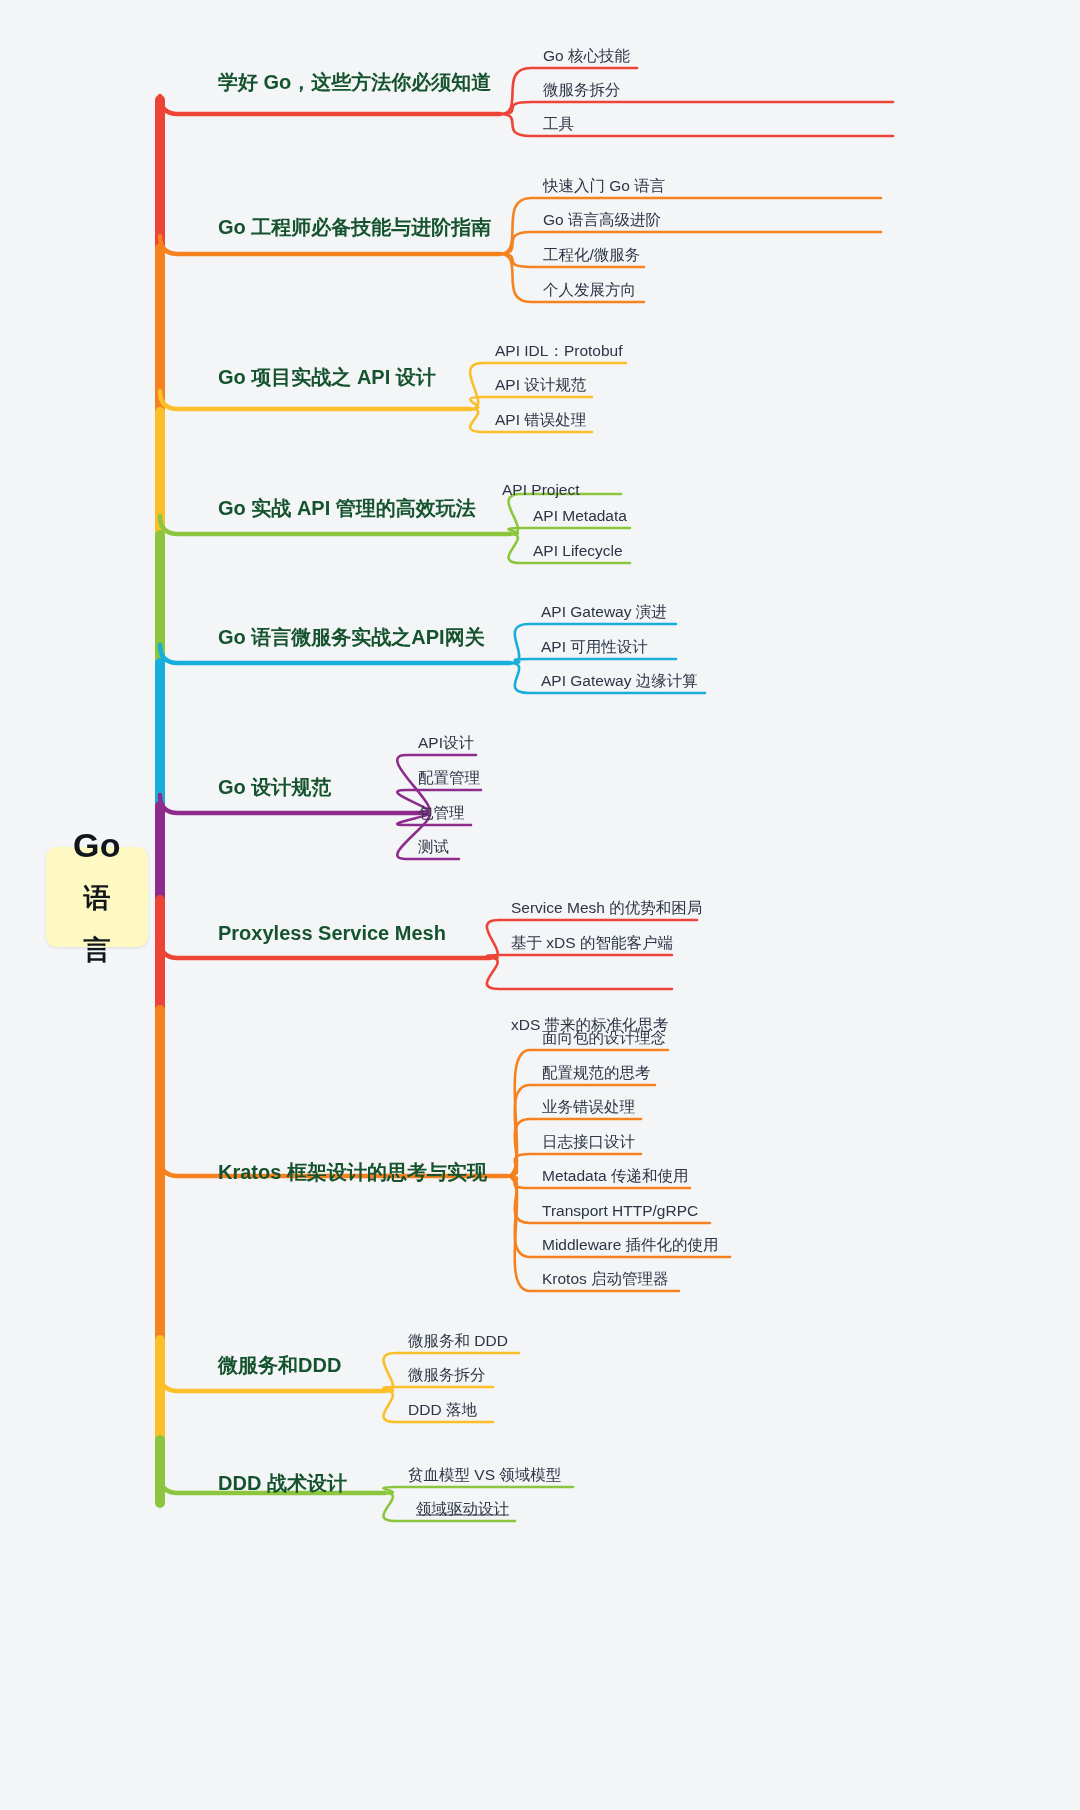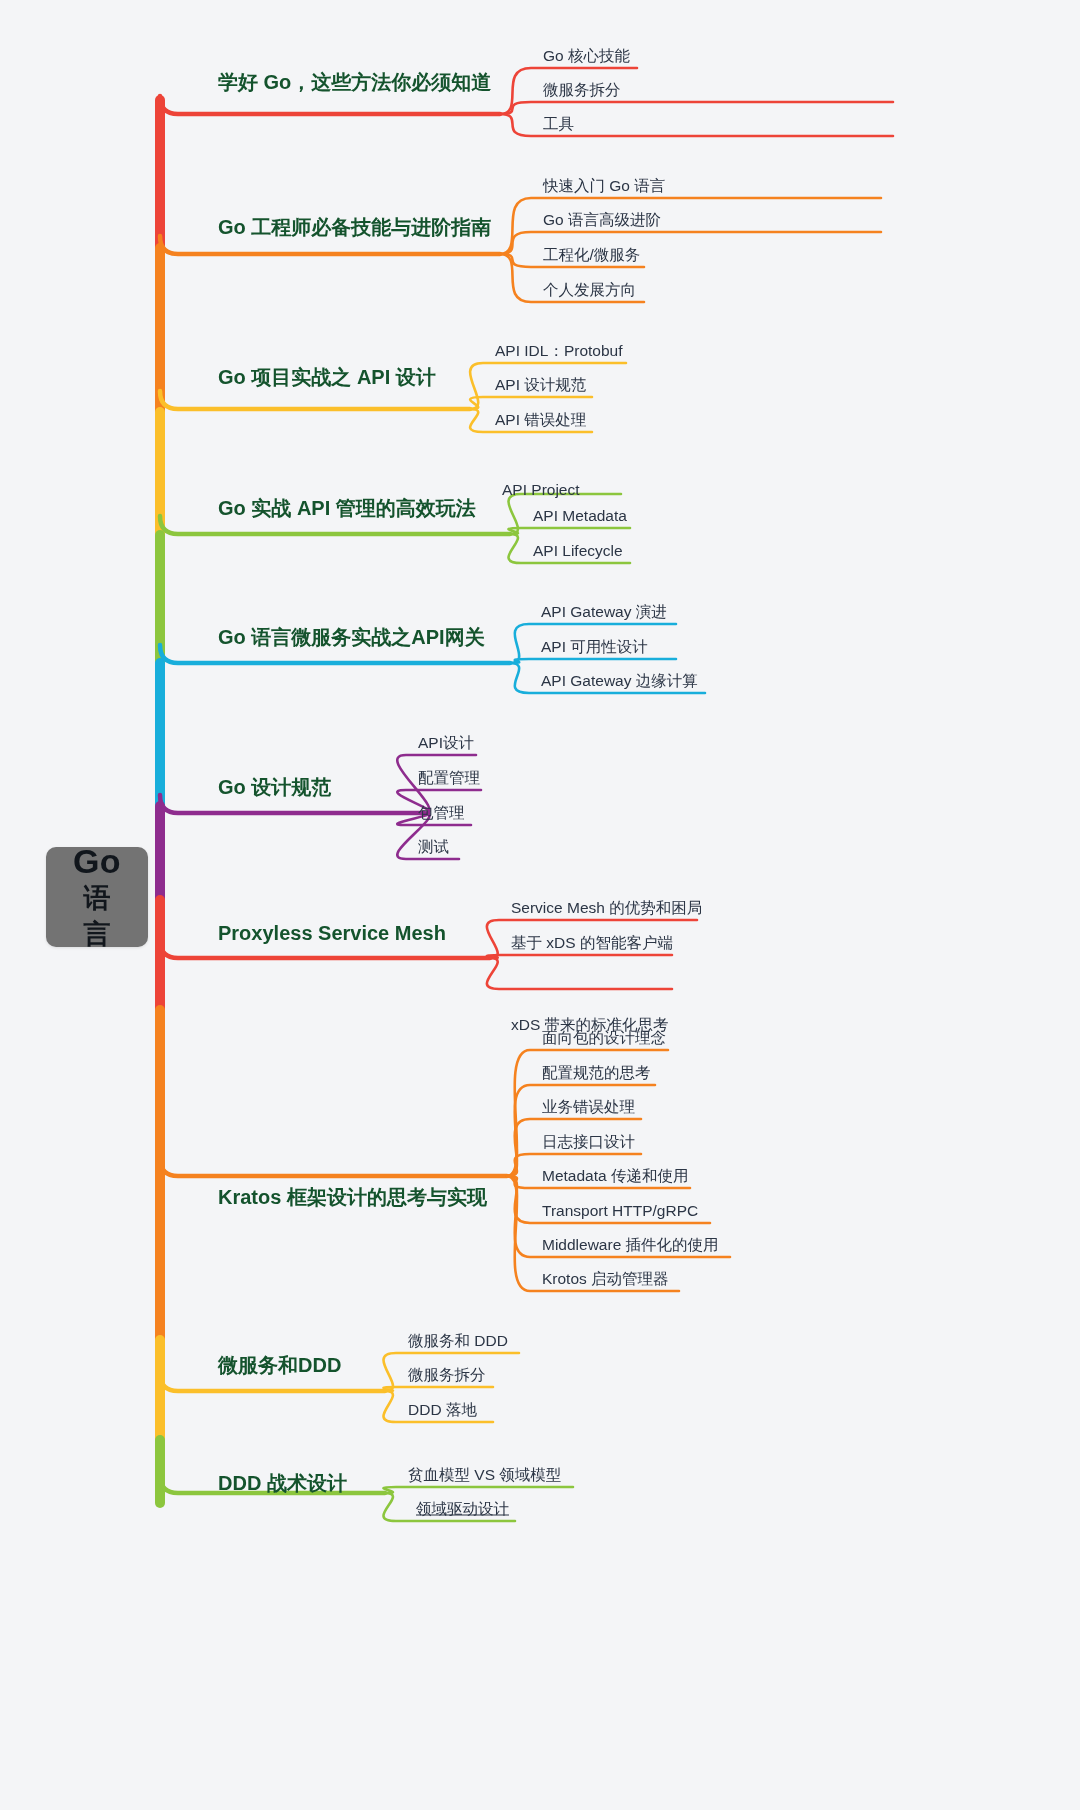--- a/index.html
+++ b/index.html
@@ -10,27 +10,28 @@
     font-family:"Liberation Sans","DejaVu Sans",sans-serif;
     overflow:hidden;
     position:relative;
   }
   #mindmap{
     position:absolute;left:0;top:0;width:1080px;height:1810px;
   }
   svg.edges{position:absolute;left:0;top:0;width:1080px;height:1810px;pointer-events:none;}
   .node{position:absolute;white-space:nowrap;}
   .root{
-    background:#737373;
+    background:#fef9c3;
     border-radius:10px;
     box-shadow:0 1px 3px rgba(0,0,0,0.10);
     display:flex;flex-direction:column;
     align-items:center;justify-content:center;
     color:#11161c;
     font-weight:700;
+    gap:16px;
   }
   .root .line1{font-size:34px;letter-spacing:0.5px;line-height:1.15;}
   .root .line2,.root .line3{font-size:27px;line-height:1.3;font-weight:600;}
   .branch-label{
     font-size:20px;font-weight:700;color:#14532d;
     transform:translateY(-50%);
   }
   .leaf-label{
     font-size:15.5px;font-weight:400;color:#2b3545;
     transform:translateY(-50%);
@@ -127,21 +128,21 @@
       <div class="node leaf-label" style="left: 541px; top: 647px;">API 可用性设计</div>
       <div class="node branch-label" style="left: 218px; top: 787px;">Go 设计规范</div>
       <div class="node leaf-label" style="left: 418px; top: 743px;">API设计</div>
       <div class="node leaf-label" style="left: 418px; top: 778px;">配置管理</div>
       <div class="node leaf-label" style="left: 418px; top: 813px;">包管理</div>
       <div class="node leaf-label" style="left: 418px; top: 847px;">测试</div>
       <div class="node branch-label" style="left: 218px; top: 933px;">Proxyless Service Mesh</div>
       <div class="node leaf-label" style="left: 511px; top: 908px;">Service Mesh 的优势和困局</div>
       <div class="node leaf-label" style="left: 511px; top: 943px;">基于 xDS 的智能客户端</div>
       <div class="node leaf-label" style="left: 511px; top: 977px; margin-top: 48px;">xDS 带来的标准化思考</div>
-      <div class="node branch-label" style="left: 218px; top: 1197px;">Kratos 框架设计的思考与实现</div>
+      <div class="node branch-label" style="left: 218px; top: 1172px;">Kratos 框架设计的思考与实现</div>
       <div class="node leaf-label" style="left: 542px; top: 1038px;">面向包的设计理念</div>
       <div class="node leaf-label" style="left: 542px; top: 1073px;">配置规范的思考</div>
       <div class="node leaf-label" style="left: 542px; top: 1107px;">业务错误处理</div>
       <div class="node leaf-label" style="left: 542px; top: 1142px;">日志接口设计</div>
       <div class="node leaf-label" style="left: 542px; top: 1176px;">Metadata 传递和使用</div>
       <div class="node leaf-label" style="left: 542px; top: 1211px;">Transport HTTP/gRPC</div>
       <div class="node leaf-label" style="left: 542px; top: 1245px;">Middleware 插件化的使用</div>
       <div class="node leaf-label" style="left: 542px; top: 1279px;">Krotos 启动管理器</div>
       <div class="node branch-label" style="left: 218px; top: 1365px;">微服务和DDD</div>
       <div class="node leaf-label" style="left: 408px; top: 1341px;">微服务和 DDD</div>

